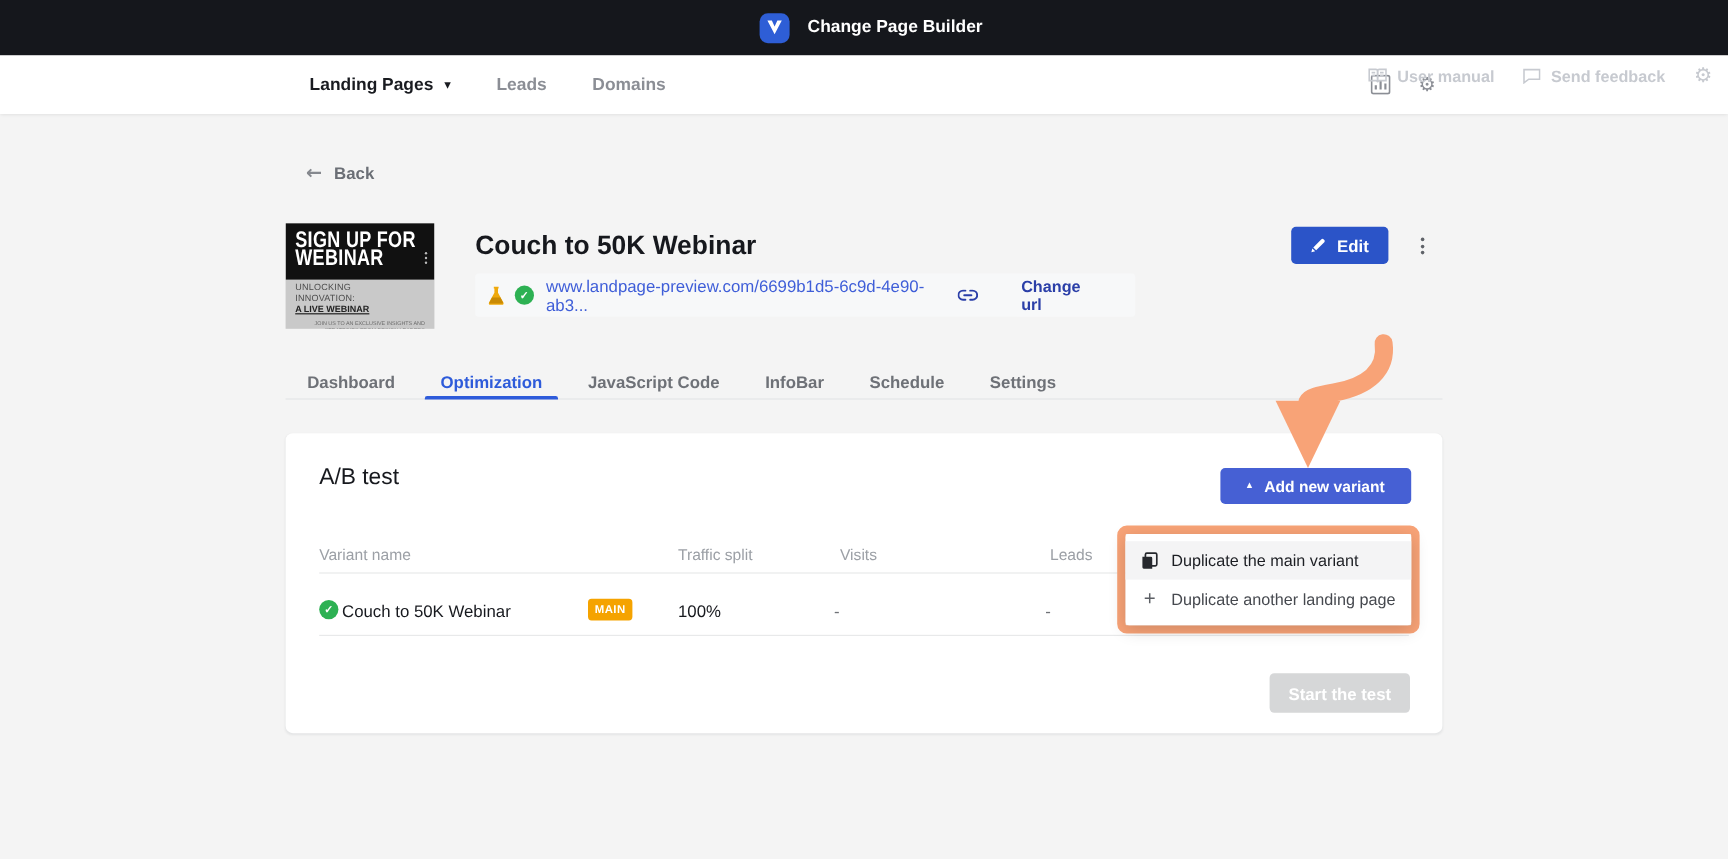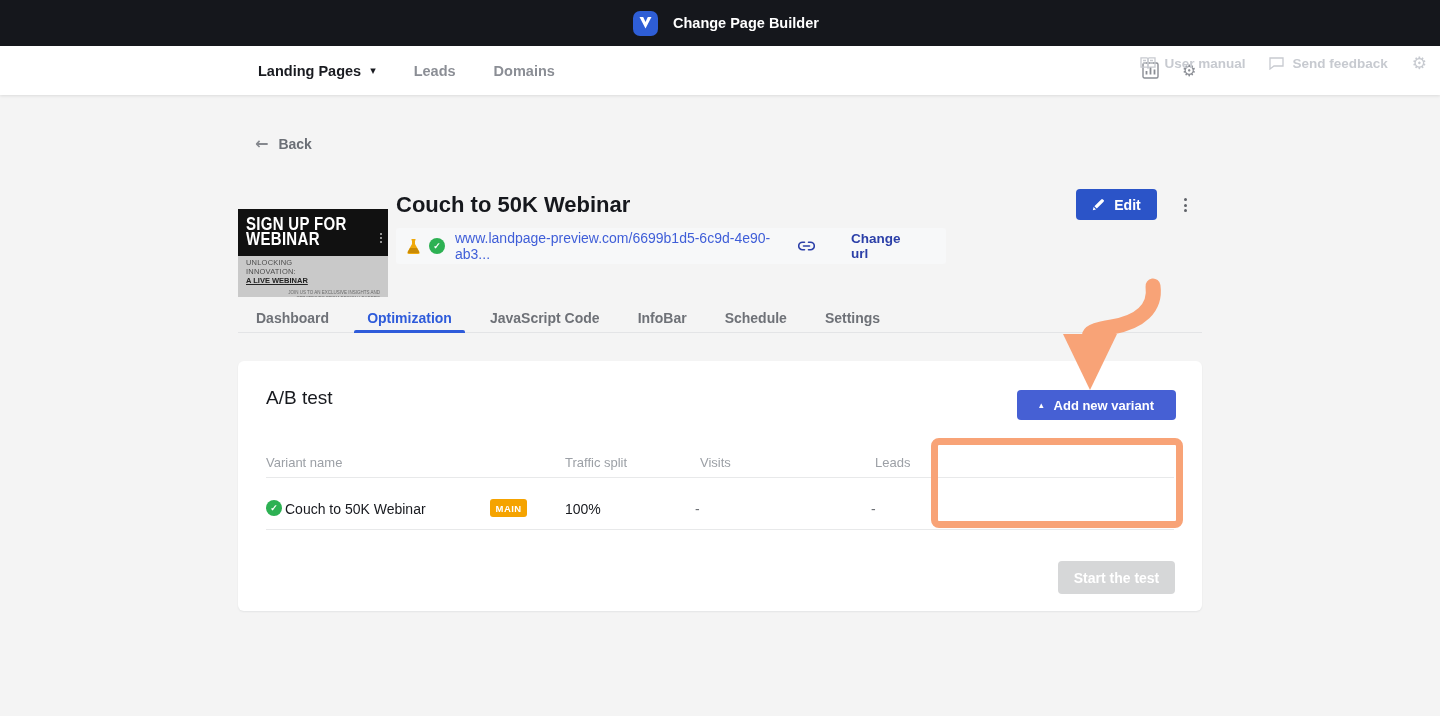--- a/index.html
+++ b/index.html
@@ -27,21 +27,21 @@
   .sn-caret { font-family:"DejaVu Sans", sans-serif; font-size:11px; color:#191b20; }
   .sn-item { color:#8b8e95; font-size:14.5px; font-weight:600; cursor:pointer; }
   .subnav-icons { position:absolute; left:1142px; top:0; height:49px; display:flex; align-items:center; gap:23px; }
   .subnav-icons .gear { color:#8b8e95; font-size:16px; }
 
   
   .back { position:absolute; left:255px; top:134px; display:flex; align-items:center; gap:10px; color:#6b6f76; font-size:14px; font-weight:600; cursor:pointer; z-index:2; }
   .back-arrow { font-family:"DejaVu Sans", sans-serif; font-size:16px; color:#85888e; }
 
   
-  .thumb { position:absolute; left:238px; top:186px; width:150px; height:88px; background:#c9c9c9; overflow:hidden; z-index:2;margin-top:23px; }
+  .thumb { position:absolute; left:238px; top:186px; width:124px; height:88px; background:#c9c9c9; overflow:hidden; z-index:2; }
   .thumb-black { position:relative; height:47px; background:#111; color:#fff; padding:5px 8px 0; }
   .thumb-h { font-size:15px; font-weight:700; line-height:1.0; letter-spacing:.3px; transform:scaleY(1.25); transform-origin:top left; }
   .thumb-dots { position:absolute; right:6px; top:24px; display:flex; flex-direction:column; gap:2px; }
   .thumb-dots i { width:2px; height:2px; border-radius:50%; background:#bbb; }
   .thumb-gray { padding:3px 8px 0; color:#2c2c2c; }
   .t-sub { font-size:7.5px; line-height:1.15; letter-spacing:.2px; color:#4d4d4d; }
   .t-sub-b { font-size:7.5px; line-height:1.2; font-weight:800; color:#222;text-decoration:underline; }
   .t-fine { margin-top:5px; text-align:right; font-size:4.5px; line-height:1.3; color:#6a6a6a; }
 
   .page-title { position:absolute; left:396px; top:192px; font-size:22px; font-weight:700; color:#16181d; z-index:2; }
@@ -237,20 +237,35 @@
       <span class="badge-main">MAIN</span>
       <span class="row-traffic">100%</span>
       <span class="row-dash dash-visits">-</span>
       <span class="row-dash dash-leads">-</span>
     </div>
     <div class="rule rule-b"></div>
 
     <button class="start-btn" disabled="">Start the test</button>
   </section>
 
+  <div class="dropdown">
+    <div class="dd-item hovered">
+      <span>
+        <svg width="14" height="15" viewBox="0 0 14 15">
+          <rect x="3.5" y="1" width="9.5" height="10.5" rx="1.2" fill="none" stroke="#26282d" stroke-width="1.4"></rect>
+          <path d="M1 4 H8 A1.2 1.2 0 0 1 9.2 5.2 V14 H2.2 A1.2 1.2 0 0 1 1 12.8 Z" fill="#26282d"></path>
+        </svg>
+      </span>
+      <span>Duplicate the main variant</span>
+    </div>
+    <div class="dd-item secondary">
+      <span class="dd-plus">+</span>
+      <span>Duplicate another landing page</span>
+    </div>
+  </div>
 
   <div class="annotation-box"></div>
   <div class="arrow-annot">
     <svg width="140" height="122" viewBox="0 0 140 122">
       <path d="M113 14 C116 36 100 50 72 55 C58 57.5 51 59 49.5 63" fill="none" stroke="#f8a377" stroke-width="15" stroke-linecap="round"></path>
       <polygon points="23,62 77,62 50,118" fill="#f8a377"></polygon>
     </svg>
   </div>
 
 </div>

